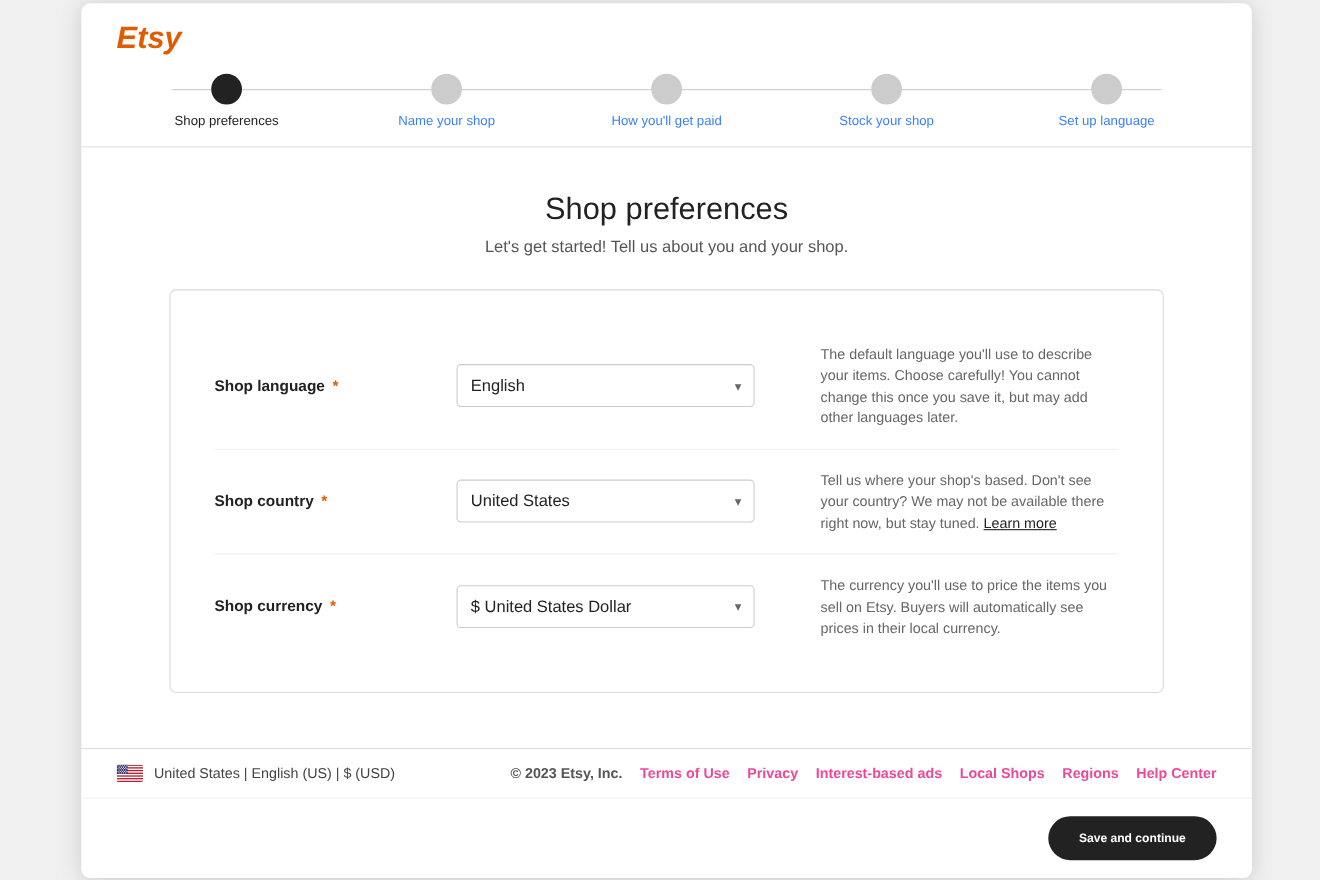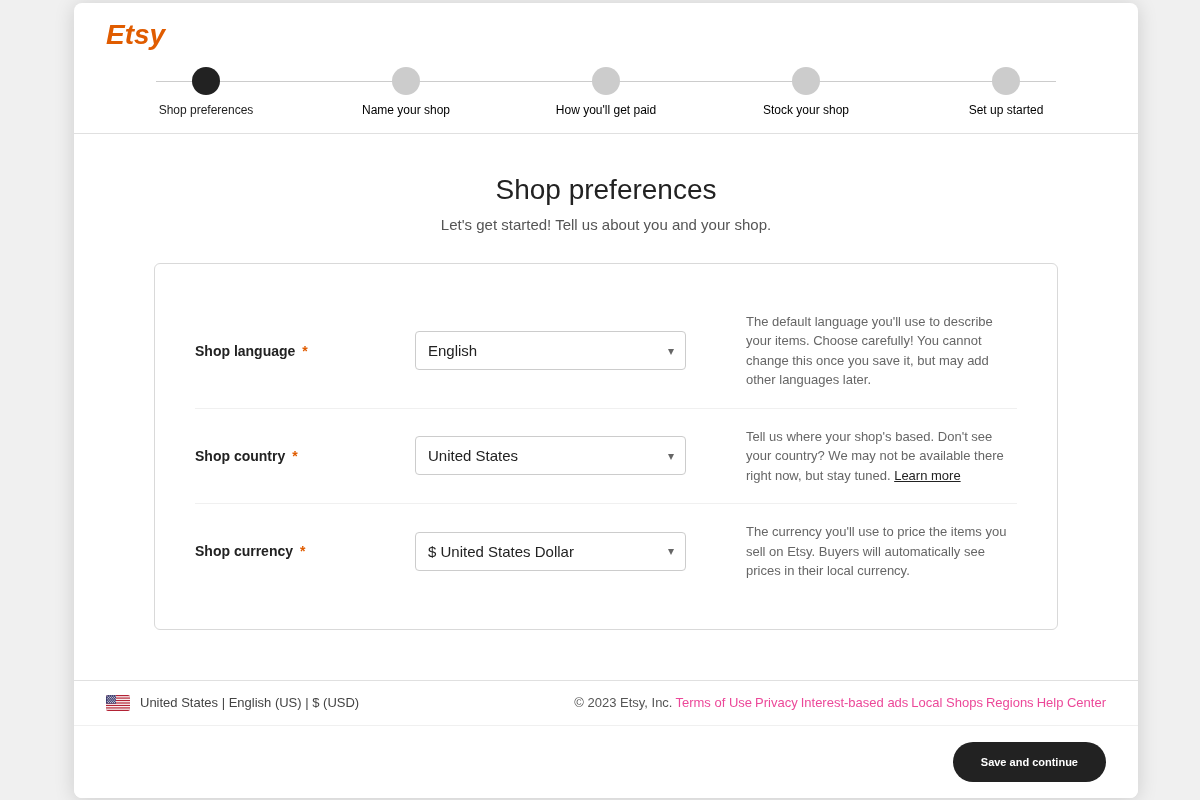--- a/index.html
+++ b/index.html
@@ -65,21 +65,21 @@
       background: #ccc;
       display: flex;
       align-items: center;
       justify-content: center;
     }
     .step-dot.active {
       background: #222;
     }
     .step-label {
       font-size: 12px;
-      color: #000000;
+      color: #3b82f6;
       text-align: center;
       white-space: nowrap;
     }
     .step-label.active {
       color: #222;
       font-weight: 500;
     }
     
     .main {
       padding: 40px 80px 20px;
@@ -187,21 +187,22 @@
       display: inline-block;
       overflow: hidden;
       border-radius: 2px;
       flex-shrink: 0;
     }
     .footer-locale {
       color: #444;
     }
     .footer-right {
       display: flex;
-      gap: 3px;
+      gap: 16px;
+      font-weight: bold;
     }
     .footer-right a {
       color: #ec4899;
       text-decoration: none;
       font-size: 13px;
     }
     .footer-copy {
       color: #555;
       font-size: 13px;
     }
@@ -245,21 +246,21 @@
         <div class="step">
           <div class="step-dot"></div>
           <span class="step-label">How you'll get paid</span>
         </div>
         <div class="step">
           <div class="step-dot"></div>
           <span class="step-label">Stock your shop</span>
         </div>
         <div class="step">
           <div class="step-dot"></div>
-          <span class="step-label">Set up started</span>
+          <span class="step-label">Set up language</span>
         </div>
       </div>
   </div>
 
   <div class="main">
     <h1 class="page-title">Shop preferences</h1>
     <p class="page-subtitle">Let's get started! Tell us about you and your shop.</p>
 
     <div class="form-card">
 

